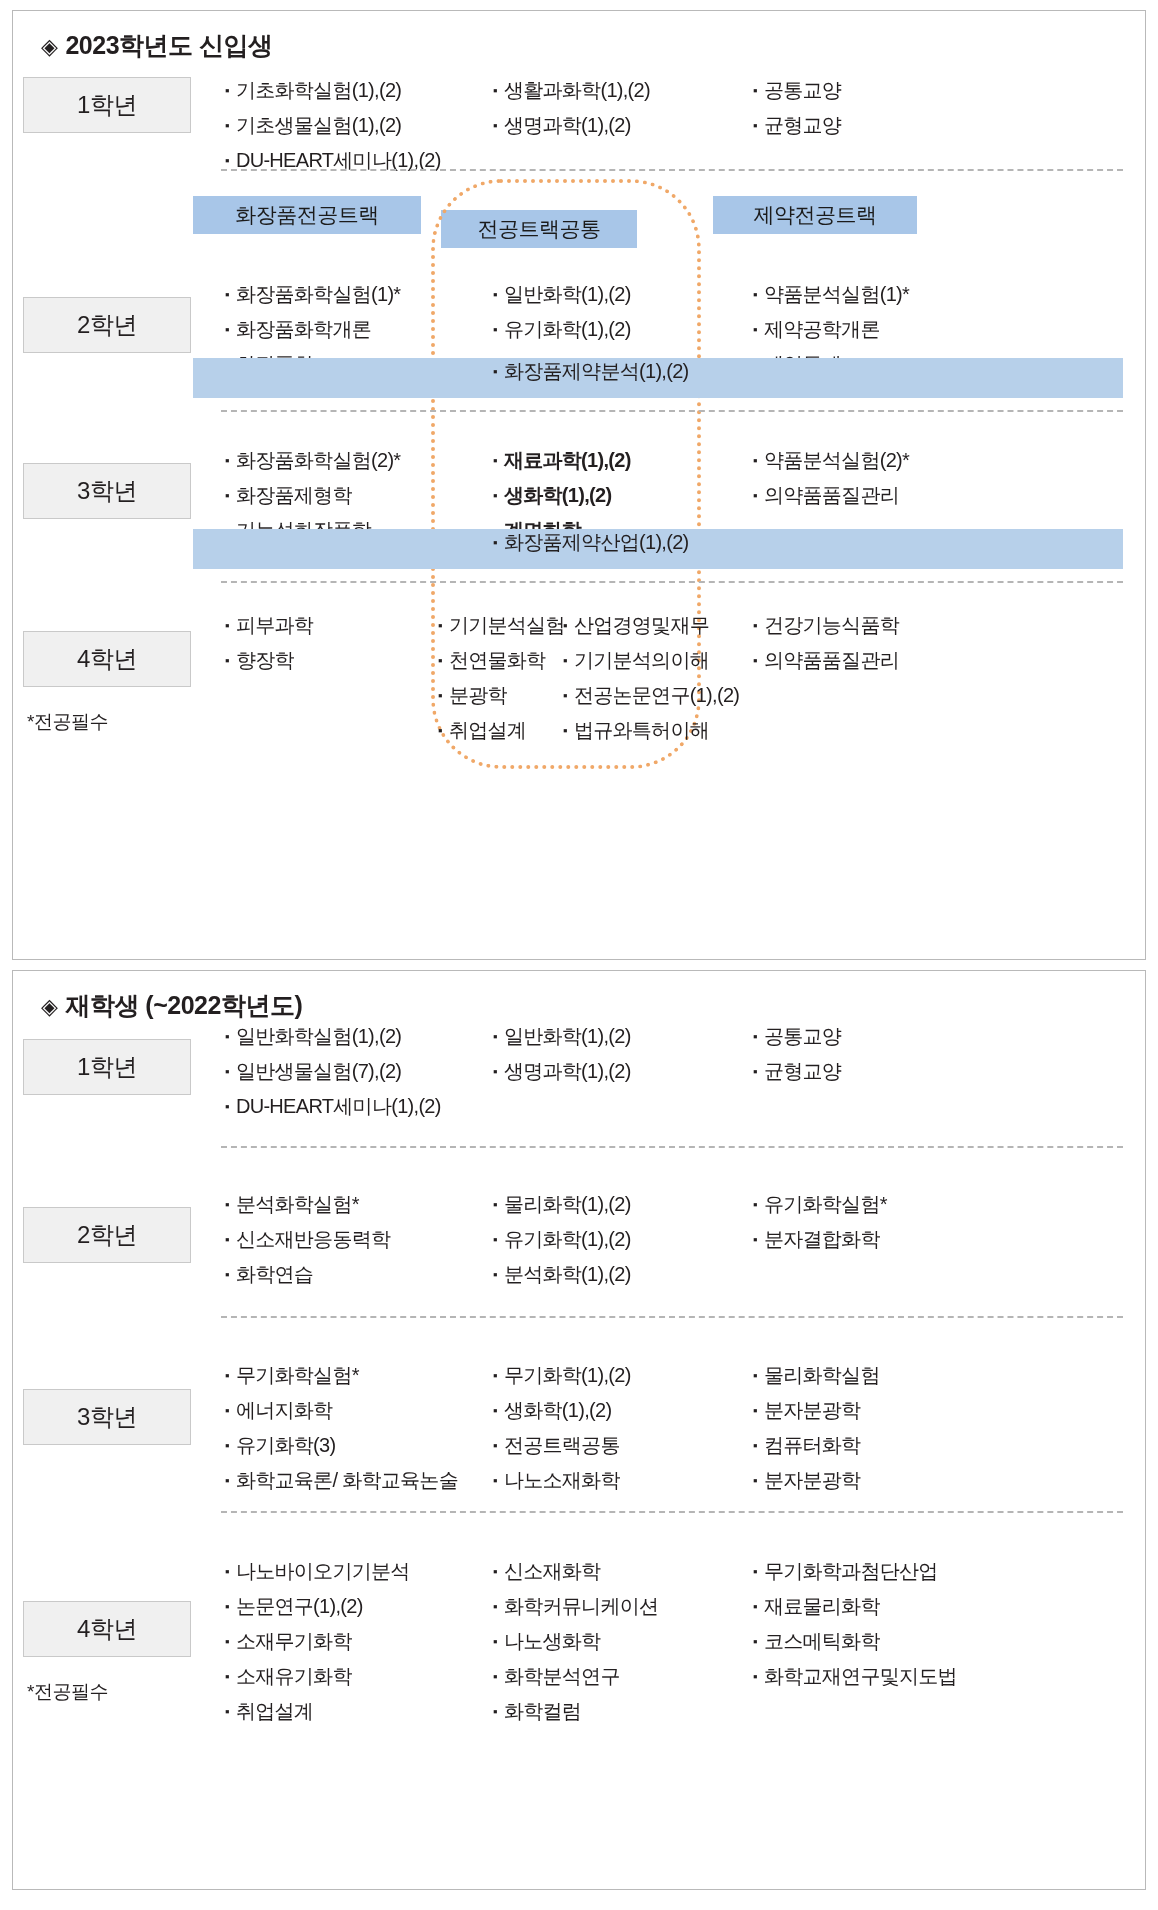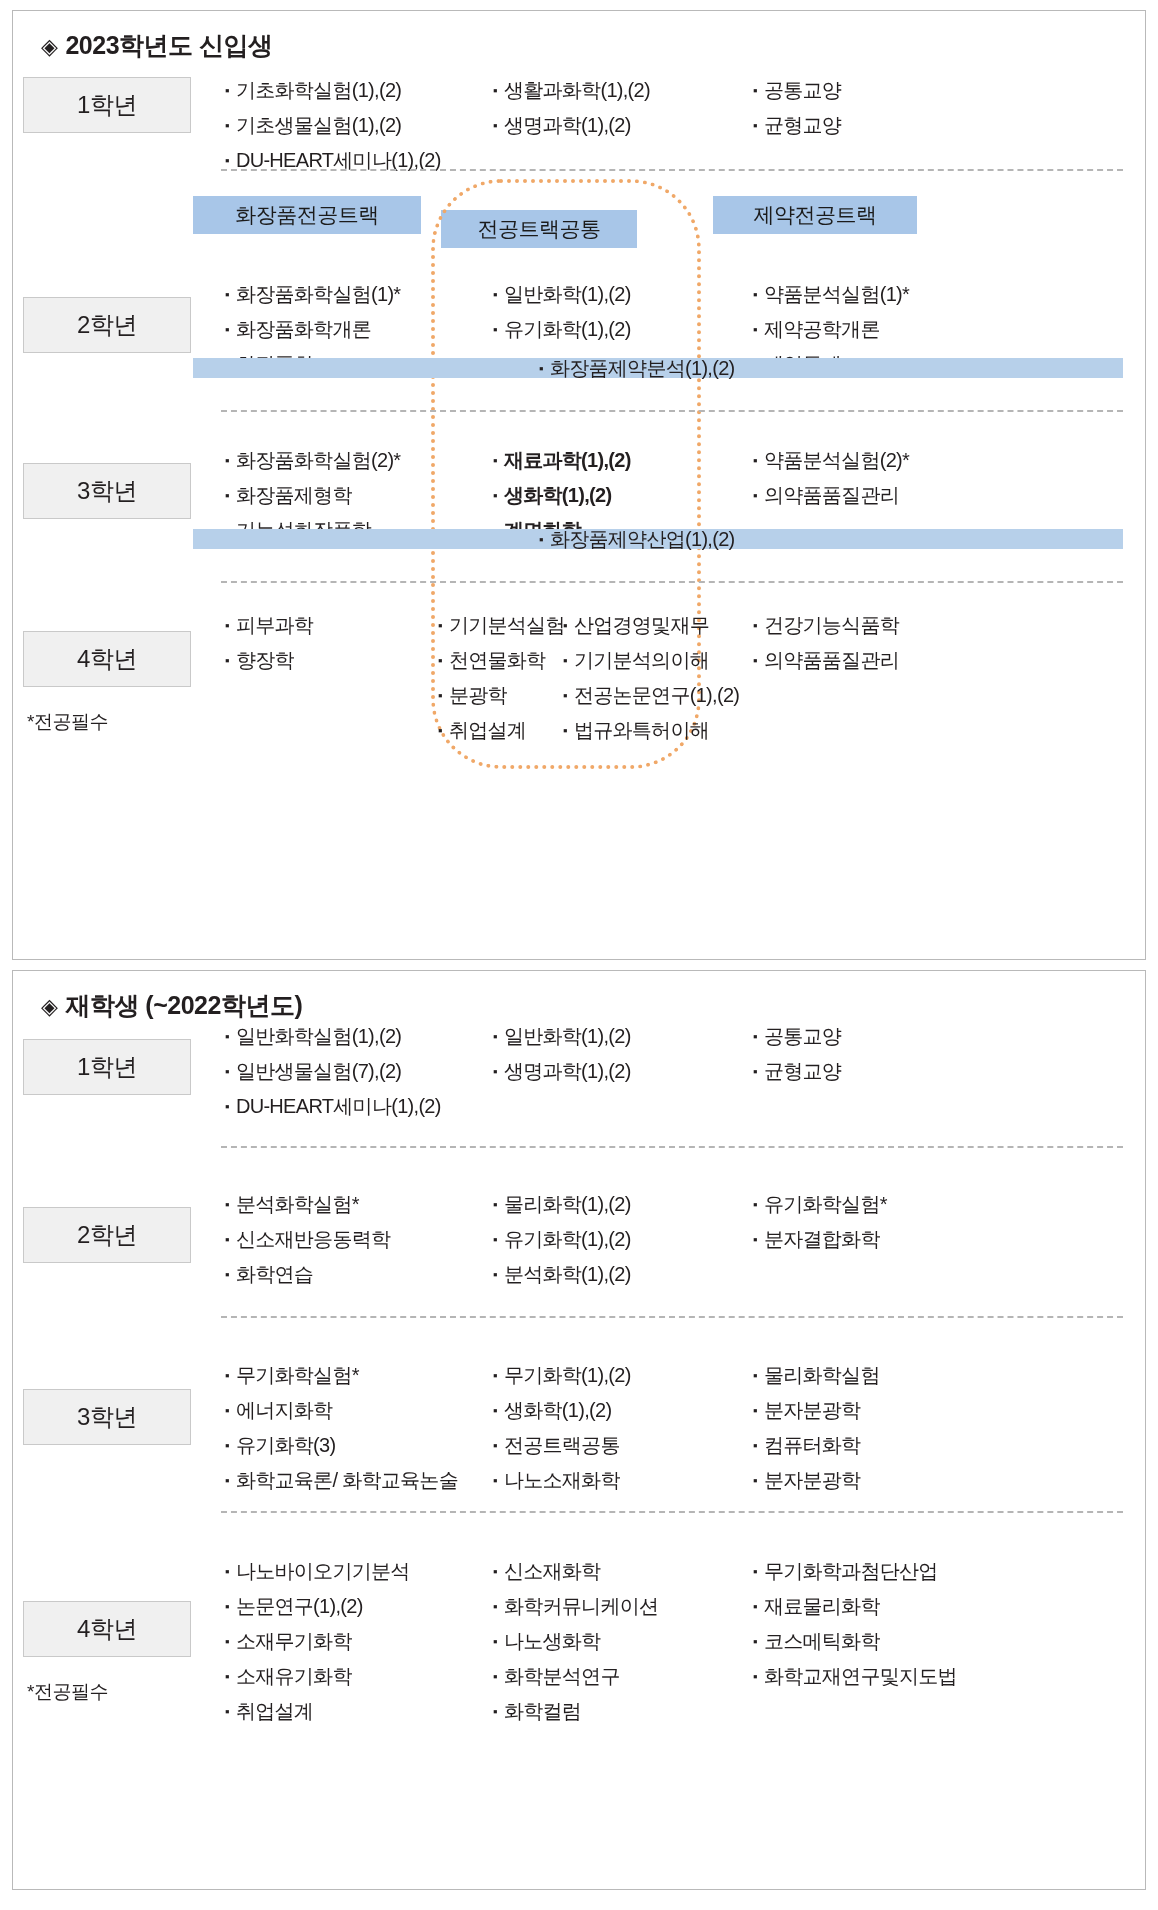--- a/index.html
+++ b/index.html
@@ -83,27 +83,25 @@
   }
   .col .item::before {
     content: "▪";
     font-size: 13px;
     margin-right: 7px;
     vertical-align: 2px;
   }
 
   .wideband {
     position: absolute;
-    height: 20px;
+    height: 40px;
     background: #b7d0ea;
     display: flex;
-    align-items: center;
     font-size: 20px;
     letter-spacing: -0.7px;
-    padding-left: 46px;
   }
   .wideband .item {
     margin-left: 0;
   }
   .wideband .item::before {
     content: "▪";
     font-size: 13px;
     margin-right: 7px;
     vertical-align: 2px;
   }

